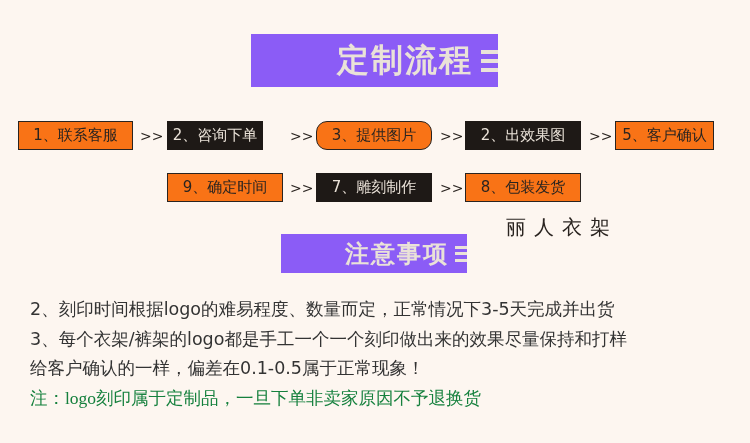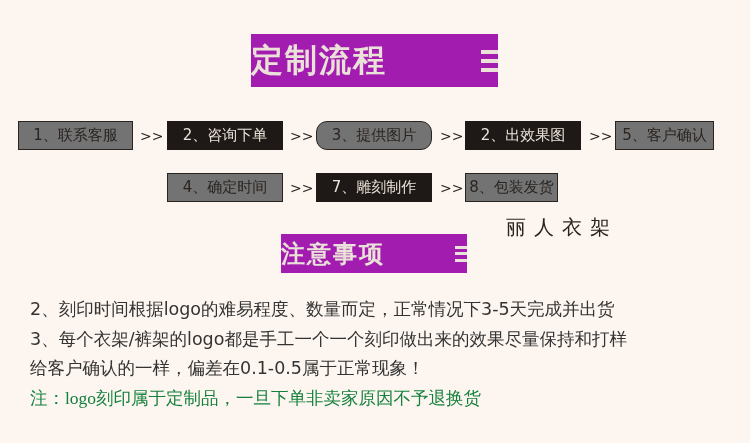--- a/index.html
+++ b/index.html
@@ -1,27 +1,27 @@
 <!DOCTYPE html>
 <html><head>
 <meta charset="utf-8">
 <style>
   html, body { margin:0; padding:0; }
   body { width:750px; height:443px; background:#fdf6f0; position:relative; overflow:hidden; font-family:"DejaVu Sans", sans-serif; }
-  .title-box { position:absolute; background:#a21caf; color:#eae2d8; display:flex; align-items:center; justify-content:space-between; font-weight:bold; }
+  .title-box { position:absolute; background:#8b5cf6; color:#eae2d8; display:flex; align-items:center; justify-content:flex-end; font-weight:bold; }
   .title-box .txt { letter-spacing:2px; }
   .menu-icon { display:inline-flex; flex-direction:column; justify-content:space-between; margin-left:8px; }
   .menu-icon span { display:block; background:#eae2d8; }
   #t1 { left:251px; top:34px; width:247px; height:53px; font-size:32px; }
   #t1 .menu-icon { width:17px; height:22px; }
   #t1 .menu-icon span { height:4px; }
   #t2 { left:281px; top:234px; width:186px; height:39px; font-size:24px; }
   #t2 .menu-icon { width:12px; height:16px; margin-left:6px; }
   #t2 .menu-icon span { height:3px; }
-  .step { position:absolute; height:29px; box-sizing:border-box; display:flex; align-items:center; justify-content:center; font-size:15px; color:#2a2420; border:1px solid #2a2420; background:#737373; }
+  .step { position:absolute; height:29px; box-sizing:border-box; display:flex; align-items:center; justify-content:center; font-size:15px; color:#2a2420; border:1px solid #2a2420; background:#f97316; }
   .step.dark { background:#1e1916; color:#eae2d8; border-color:#1e1916; }
   .arrow { position:absolute; font-size:14px; color:#2a2420; height:29px; display:flex; align-items:center; }
   .brand { position:absolute; left:492px; top:214px; width:140px; text-align:center; color:#2a2420; }
   .brand .cn { font-size:20px; letter-spacing:8px; font-family:"DejaVu Sans", sans-serif; }
   .brand .url { font-size:11px; margin-top:-2px; }
   .note { position:absolute; left:30px; font-size:17.5px; color:#333; white-space:nowrap; }
   .note.red { color:#15803d;font-family:Liberation Serif, serif; }
 </style>
 </head>
 <body>
@@ -30,33 +30,33 @@
   <span class="txt">定制流程</span>
   <span class="menu-icon">
       <span></span>
       <span></span>
       <span></span>
     </span>
 </div>
 
 <div class="step" style="left:18px;top:121px;width:115px;">1、联系客服</div>
 <div class="arrow" style="left:140px;top:121px;">&gt;&gt;</div>
-<div class="step dark" style="left:167px;top:121px;width:116px;">2、咨询下单</div>
+<div class="step dark" style="left:167px;top:121px;width:96px;">2、咨询下单</div>
 <div class="arrow" style="left:290px;top:121px;">&gt;&gt;</div>
 <div class="step" style="left:316px;top:121px;width:116px;border-radius:11px;">3、提供图片</div>
 <div class="arrow" style="left:440px;top:121px;">&gt;&gt;</div>
 <div class="step dark" style="left:465px;top:121px;width:116px;">2、出效果图</div>
 <div class="arrow" style="left:589px;top:121px;">&gt;&gt;</div>
 <div class="step" style="left:615px;top:121px;width:99px;">5、客户确认</div>
 
-<div class="step" style="left:167px;top:173px;width:116px;">4、确定时间</div>
+<div class="step" style="left:167px;top:173px;width:116px;">9、确定时间</div>
 <div class="arrow" style="left:290px;top:173px;">&gt;&gt;</div>
 <div class="step dark" style="left:316px;top:173px;width:116px;">7、雕刻制作</div>
 <div class="arrow" style="left:440px;top:173px;">&gt;&gt;</div>
-<div class="step" style="left:465px;top:173px;width:93px;">8、包装发货</div>
+<div class="step" style="left:465px;top:173px;width:116px;">8、包装发货</div>
 
 <div class="brand">
   <div class="cn">丽人衣架</div>
 </div>
 
 <div class="title-box" id="t2">
   <span class="txt">注意事项</span>
   <span class="menu-icon">
       <span></span>
       <span></span>

